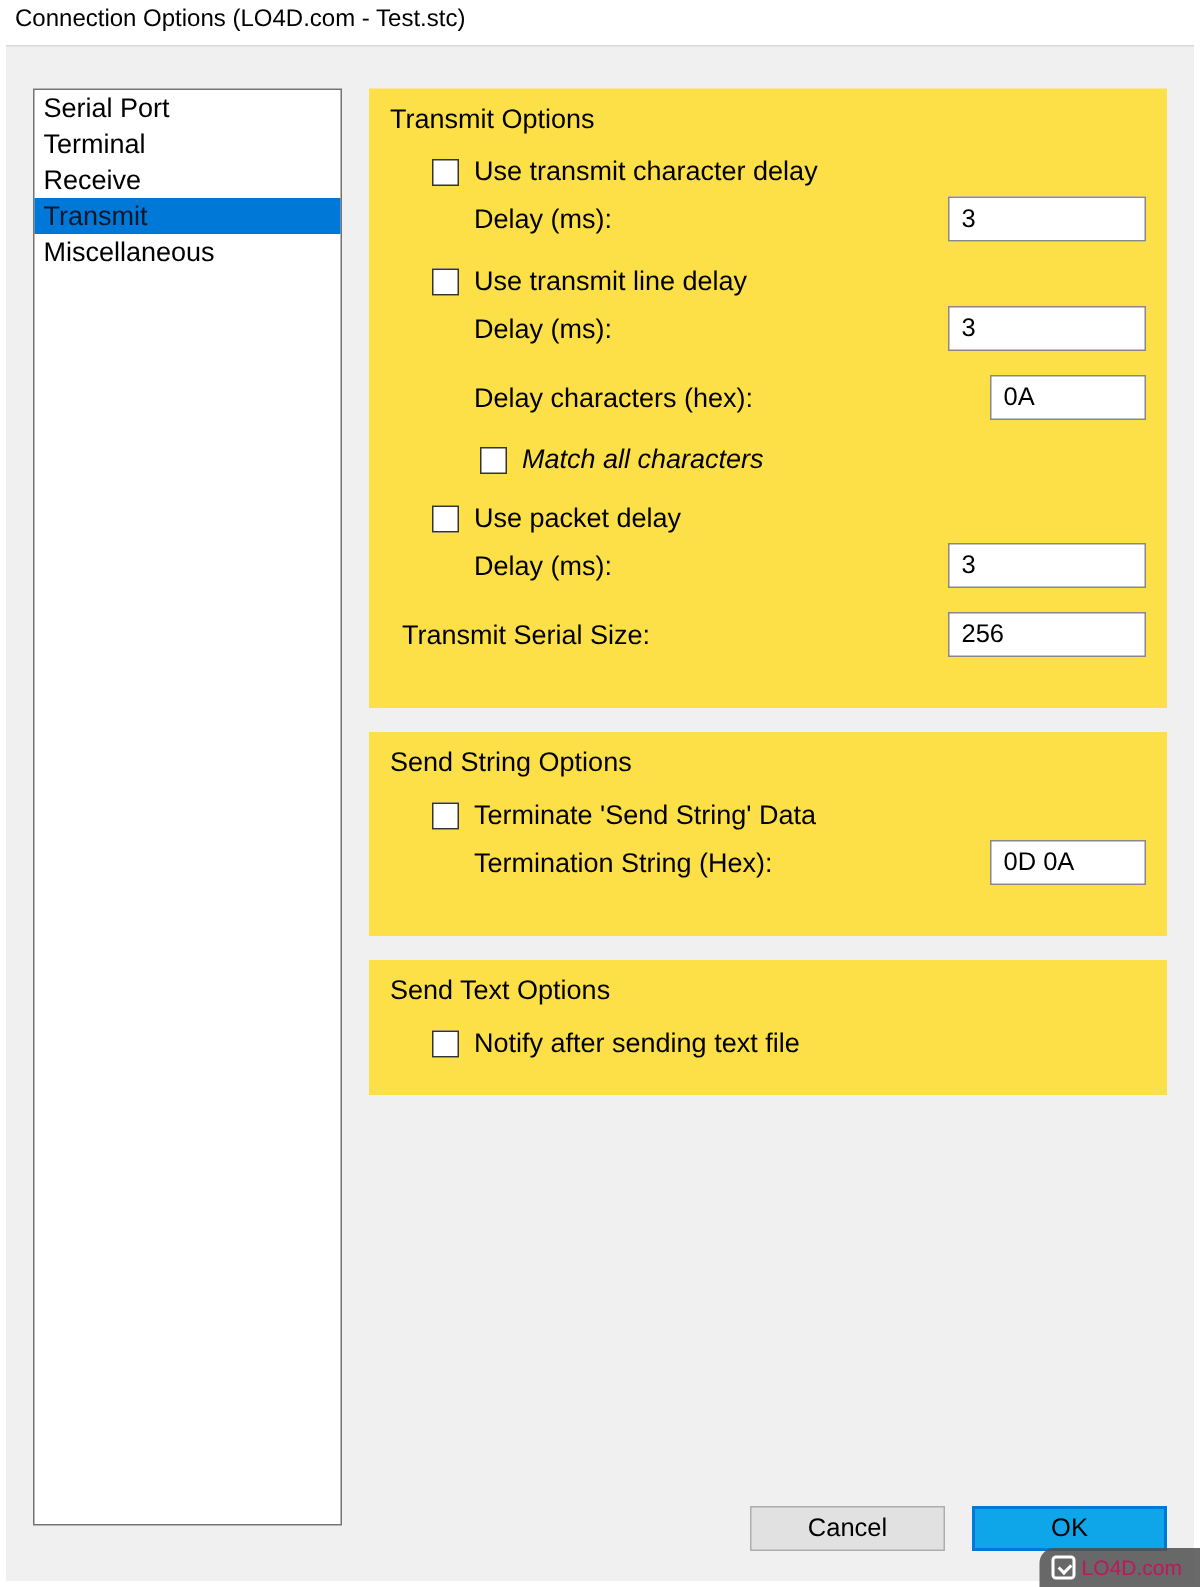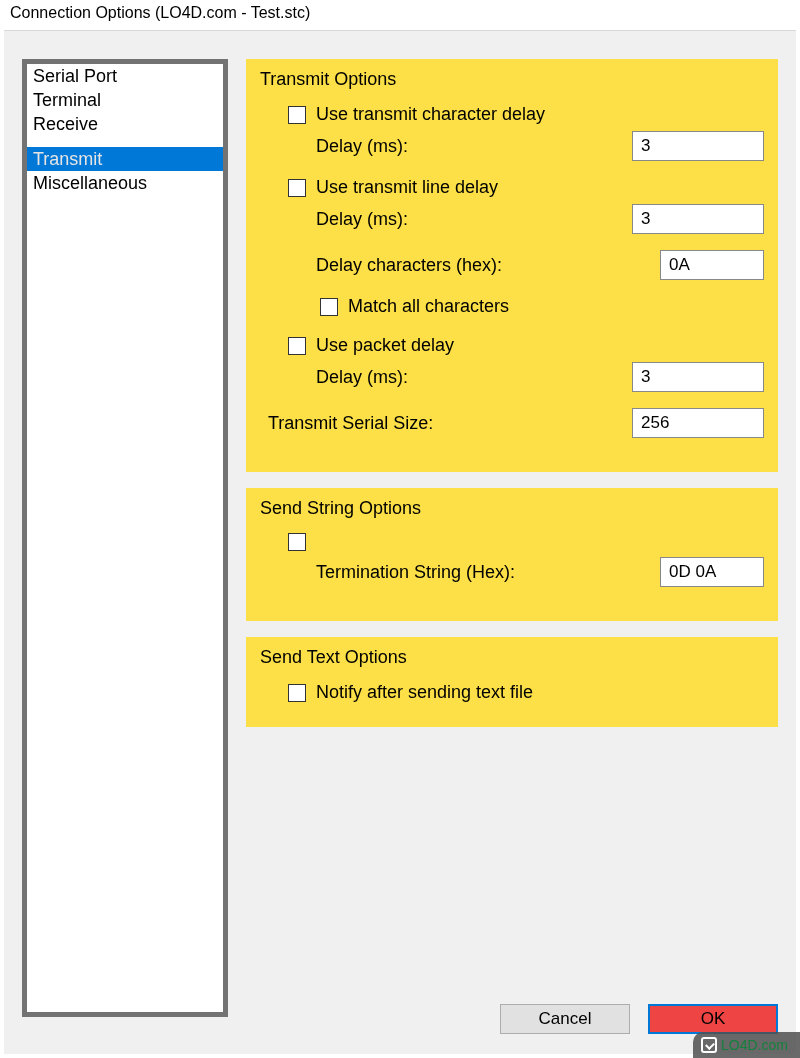--- a/index.html
+++ b/index.html
@@ -22,32 +22,31 @@
     position:absolute;
     top:30px; left:4px; right:4px; bottom:4px;
     background:#f0f0f0;
     border-top:1px solid #d8d8d8;
   }
   .sidebar {
     position:absolute;
     top:28px; left:18px;
     width:206px; height:958px;
     background:#fff;
-    border:5px solid #737373;
+    border:1px solid #737373;
   }
   .sidebar-item {
     padding:0 6px;
     font-size:18px;
     line-height:24px;
     cursor:default;
   }
   .sidebar-item.selected {
     background:#0078d7;
-    color:#e5e5e5;
-    margin-top:11px;
+    color:#0f172a;
   }
   .content {
     position:absolute;
     top:28px; left:242px; right:18px;
   }
   .group {
     background:#fde047;
     padding:10px 14px 18px 14px;
     margin-bottom:16px;
   }
@@ -55,21 +54,21 @@
     font-size:18px;
     margin-bottom:14px;
   }
   .row {
     display:flex;
     align-items:center;
     margin:6px 0;
   }
   .indent1 { padding-left:28px; }
   .indent2 { padding-left:56px; }
-  .indent2b { padding-left:60px; }
+  .indent2b { padding-left:60px;font-style:italic; }
   .chk {
     width:18px; height:18px;
     border:1px solid #333;
     background:#fff;
     margin-right:10px;
     flex:0 0 auto;
   }
   .lbl { font-size:18px; }
   .field-row {
     display:flex;
@@ -98,27 +97,27 @@
   .btn {
     width:130px; height:30px;
     font-size:17px;
     font-family:inherit;
     background:#e1e1e1;
     border:1px solid #adadad;
     cursor:default;
   }
   .btn.default {
     border:2px solid #0078d7;
-    background:#ef4444;
+    background:#0ea5e9;
   }
   .watermark {
     position:absolute;
     right:0; bottom:0;
     background:rgba(80,80,80,0.85);
-    color:#15803d;
+    color:#be185d;
     font-size:14px;
     padding:5px 12px 5px 28px;
     border-top-left-radius:10px;
     display:flex;
     align-items:center;
     gap:6px;
   }
   .watermark .dicon {
     position:absolute; left:8px; top:5px;
     width:16px; height:16px;
@@ -191,20 +190,21 @@
       <div class="field-row" style="padding-left:8px;">
         <span class="lbl">Transmit Serial Size:</span>
         <input class="txt w130" value="256" style="">
       </div>
     </div>
 
     <div class="group">
       <div class="group-title">Send String Options</div>
       <div class="row indent1">
         <div class="chk"></div>
+        <span class="lbl">Terminate 'Send String' Data</span>
       </div>
       <div class="field-row indent2">
         <span class="lbl">Termination String (Hex):</span>
         <input class="txt w104" value="0D 0A" style="">
       </div>
     </div>
 
     <div class="group">
       <div class="group-title">Send Text Options</div>
       <div class="row indent1" style="margin-bottom:6px;">

